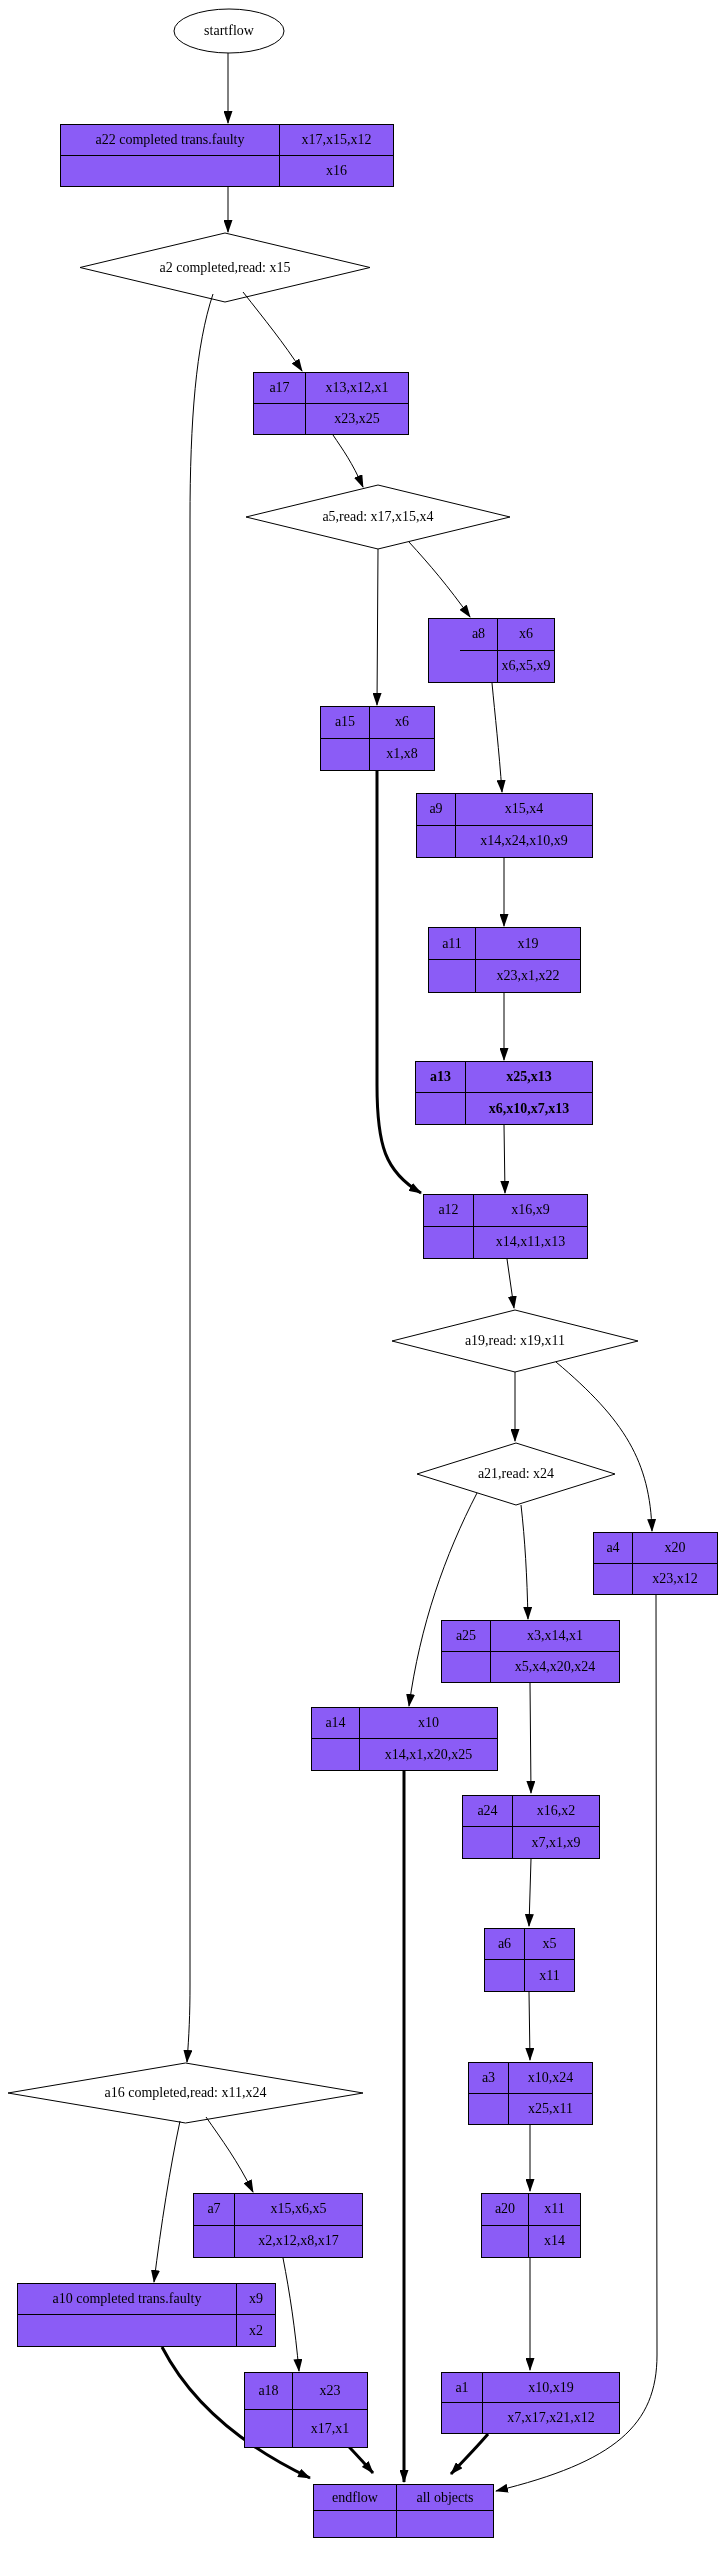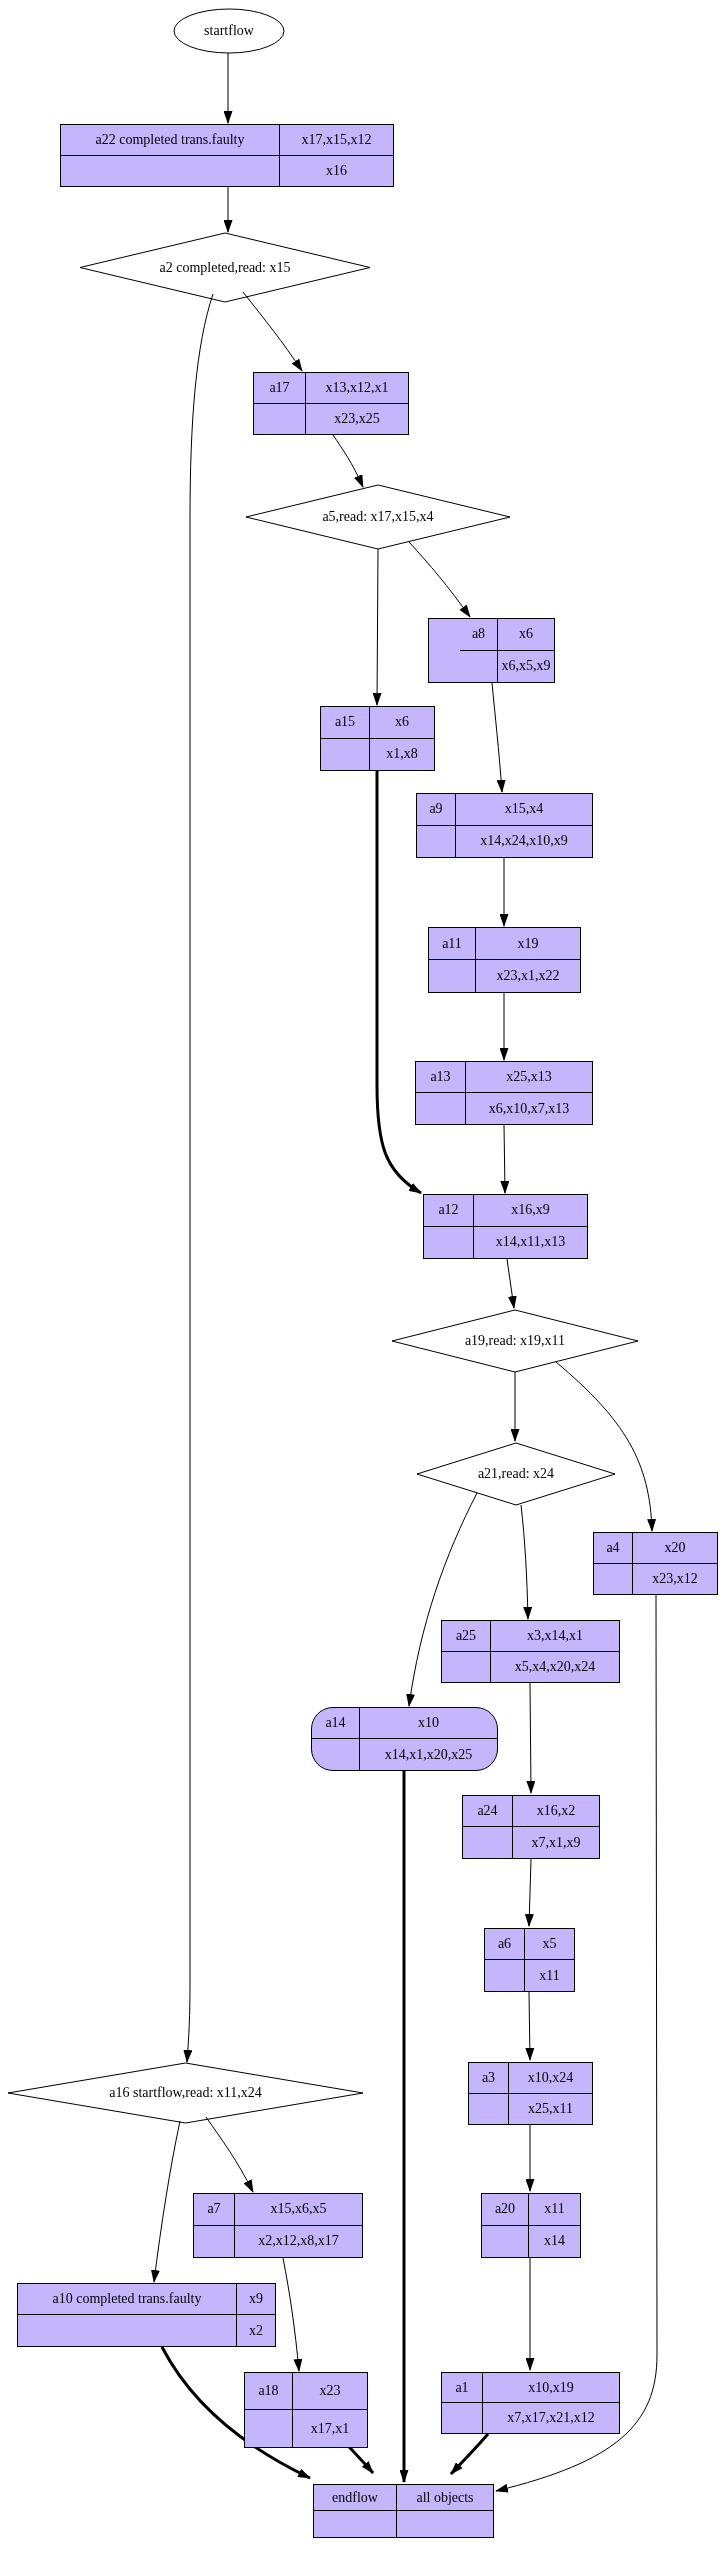--- a/index.html
+++ b/index.html
@@ -4,21 +4,21 @@
 <style>
   html,body{margin:0;padding:0;}
   body{
     width:721px;height:2554px;background:#ffffff;position:relative;
     font-family:"Liberation Serif", "DejaVu Serif", serif;color:#000;
   }
   #canvas{position:absolute;left:0;top:0;width:721px;height:2554px;}
   #edge-layer{position:absolute;left:0;top:0;}
   .record{
     position:absolute;display:grid;grid-template-rows:1fr 1fr;
-    background:#c4b5fd;border:1px solid #000;box-sizing:border-box;
+    background:#8b5cf6;border:1px solid #000;box-sizing:border-box;
     font-size:14px;line-height:1;z-index:2;
   }
   .cell{display:flex;align-items:center;justify-content:center;white-space:nowrap;overflow:hidden;padding:0 2px;box-sizing:border-box;}
   .cell.tl{border-right:1px solid #000;border-bottom:1px solid #000;}
   .cell.tr{border-bottom:1px solid #000;}
   .cell.bl{border-right:1px solid #000;}
   .node-label{
     position:absolute;display:flex;align-items:center;justify-content:center;
     font-size:14px;white-space:nowrap;z-index:2;
   }
@@ -109,21 +109,21 @@
       <div class="cell tr">x15,x4</div>
       <div class="cell bl"></div>
       <div class="cell br">x14,x24,x10,x9</div>
     </div>
     <div class="record" style="left: 428px; top: 927px; width: 153px; height: 66px; grid-template-columns: 47px 1fr;">
       <div class="cell tl">a11</div>
       <div class="cell tr">x19</div>
       <div class="cell bl"></div>
       <div class="cell br">x23,x1,x22</div>
     </div>
-    <div class="record" style="left: 415px; top: 1061px; width: 178px; height: 64px; grid-template-columns: 50px 1fr;">
+    <div class="record" style="left: 415px; top: 1061px; width: 178px; height: 64px; grid-template-columns: 50px 1fr; font-weight: bold;">
       <div class="cell tl">a13</div>
       <div class="cell tr">x25,x13</div>
       <div class="cell bl"></div>
       <div class="cell br">x6,x10,x7,x13</div>
     </div>
     <div class="record" style="left: 423px; top: 1194px; width: 165px; height: 65px; grid-template-columns: 50px 1fr;">
       <div class="cell tl">a12</div>
       <div class="cell tr">x16,x9</div>
       <div class="cell bl"></div>
       <div class="cell br">x14,x11,x13</div>
@@ -135,21 +135,21 @@
       <div class="cell tr">x20</div>
       <div class="cell bl"></div>
       <div class="cell br">x23,x12</div>
     </div>
     <div class="record" style="left: 441px; top: 1620px; width: 179px; height: 63px; grid-template-columns: 49px 1fr;">
       <div class="cell tl">a25</div>
       <div class="cell tr">x3,x14,x1</div>
       <div class="cell bl"></div>
       <div class="cell br">x5,x4,x20,x24</div>
     </div>
-    <div class="record" style="left: 311px; top: 1707px; width: 187px; height: 64px; grid-template-columns: 48px 1fr; border-radius: 22px;">
+    <div class="record" style="left: 311px; top: 1707px; width: 187px; height: 64px; grid-template-columns: 48px 1fr;">
       <div class="cell tl">a14</div>
       <div class="cell tr">x10</div>
       <div class="cell bl"></div>
       <div class="cell br">x14,x1,x20,x25</div>
     </div>
     <div class="record" style="left: 462px; top: 1795px; width: 138px; height: 64px; grid-template-columns: 50px 1fr;">
       <div class="cell tl">a24</div>
       <div class="cell tr">x16,x2</div>
       <div class="cell bl"></div>
       <div class="cell br">x7,x1,x9</div>
@@ -159,21 +159,21 @@
       <div class="cell tr">x5</div>
       <div class="cell bl"></div>
       <div class="cell br">x11</div>
     </div>
     <div class="record" style="left: 468px; top: 2062px; width: 125px; height: 63px; grid-template-columns: 40px 1fr;">
       <div class="cell tl">a3</div>
       <div class="cell tr">x10,x24</div>
       <div class="cell bl"></div>
       <div class="cell br">x25,x11</div>
     </div>
-    <div class="node-label" style="left: 8px; top: 2063px; width: 355px; height: 60px;">a16 startflow,read: x11,x24</div>
+    <div class="node-label" style="left: 8px; top: 2063px; width: 355px; height: 60px;">a16 completed,read: x11,x24</div>
     <div class="record" style="left: 193px; top: 2193px; width: 170px; height: 65px; grid-template-columns: 41px 1fr;">
       <div class="cell tl">a7</div>
       <div class="cell tr">x15,x6,x5</div>
       <div class="cell bl"></div>
       <div class="cell br">x2,x12,x8,x17</div>
     </div>
     <div class="record" style="left: 481px; top: 2193px; width: 100px; height: 65px; grid-template-columns: 47px 1fr;">
       <div class="cell tl">a20</div>
       <div class="cell tr">x11</div>
       <div class="cell bl"></div>

